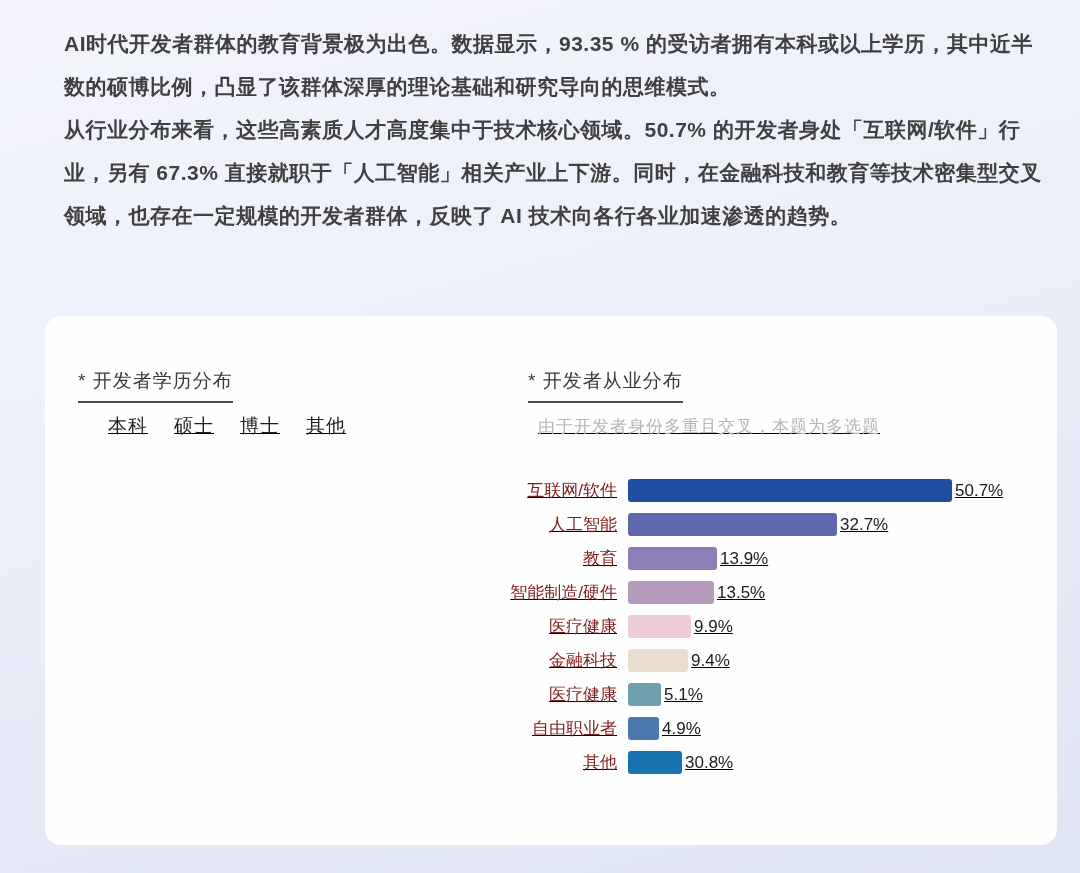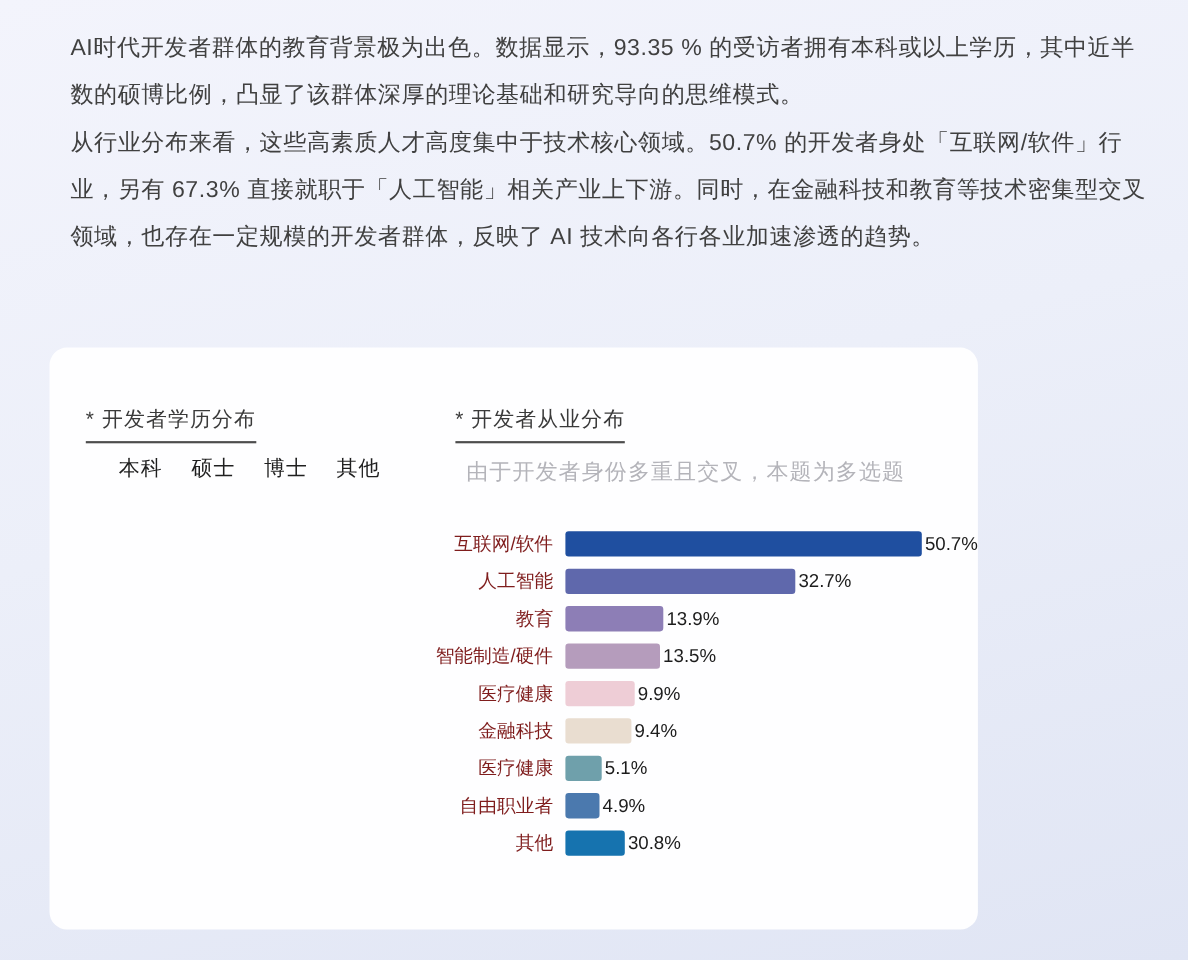--- a/index.html
+++ b/index.html
@@ -12,31 +12,33 @@
 
   
   .intro {
     position: absolute;
     left: 64px; top: 22px;
     width: 978px;
     color: #404040;
     font-size: 21px;
     line-height: 43px;
     letter-spacing: 0.5px;
+    font-weight: bold;
   }
   .intro p { margin: 0; }
 
   
   .card {
     position: absolute;
     left: 45px; top: 316px;
-    width: 844px; height: 529px;
+    width: 1012px; height: 529px;
     background: #fefeff;
     border-radius: 16px;
     display: flex;
+    text-decoration: underline;
   }
 
   .chart-title {
     display: inline-block;
     font-size: 19px;
     color: #3a3a3a;
     letter-spacing: 1px;
     padding-bottom: 7px;
     border-bottom: 2px solid #4d4d4d;
   }
@@ -86,21 +88,21 @@
 
   
   .industry-chart {
     flex: 1;
     padding-top: 52px;
   }
   .industry-head { margin-left: 30px; }
   .chart-subtitle {
     margin-left: 10px;
     margin-top: 12px;
-    font-size: 20px;
+    font-size: 17px;
     color: #b4b4ba;
     letter-spacing: 1px;
   }
   .hbars { margin-top: 41px; }
   .hrow {
     display: flex;
     align-items: center;
     height: 23px;
     margin-bottom: 11px;
   }

